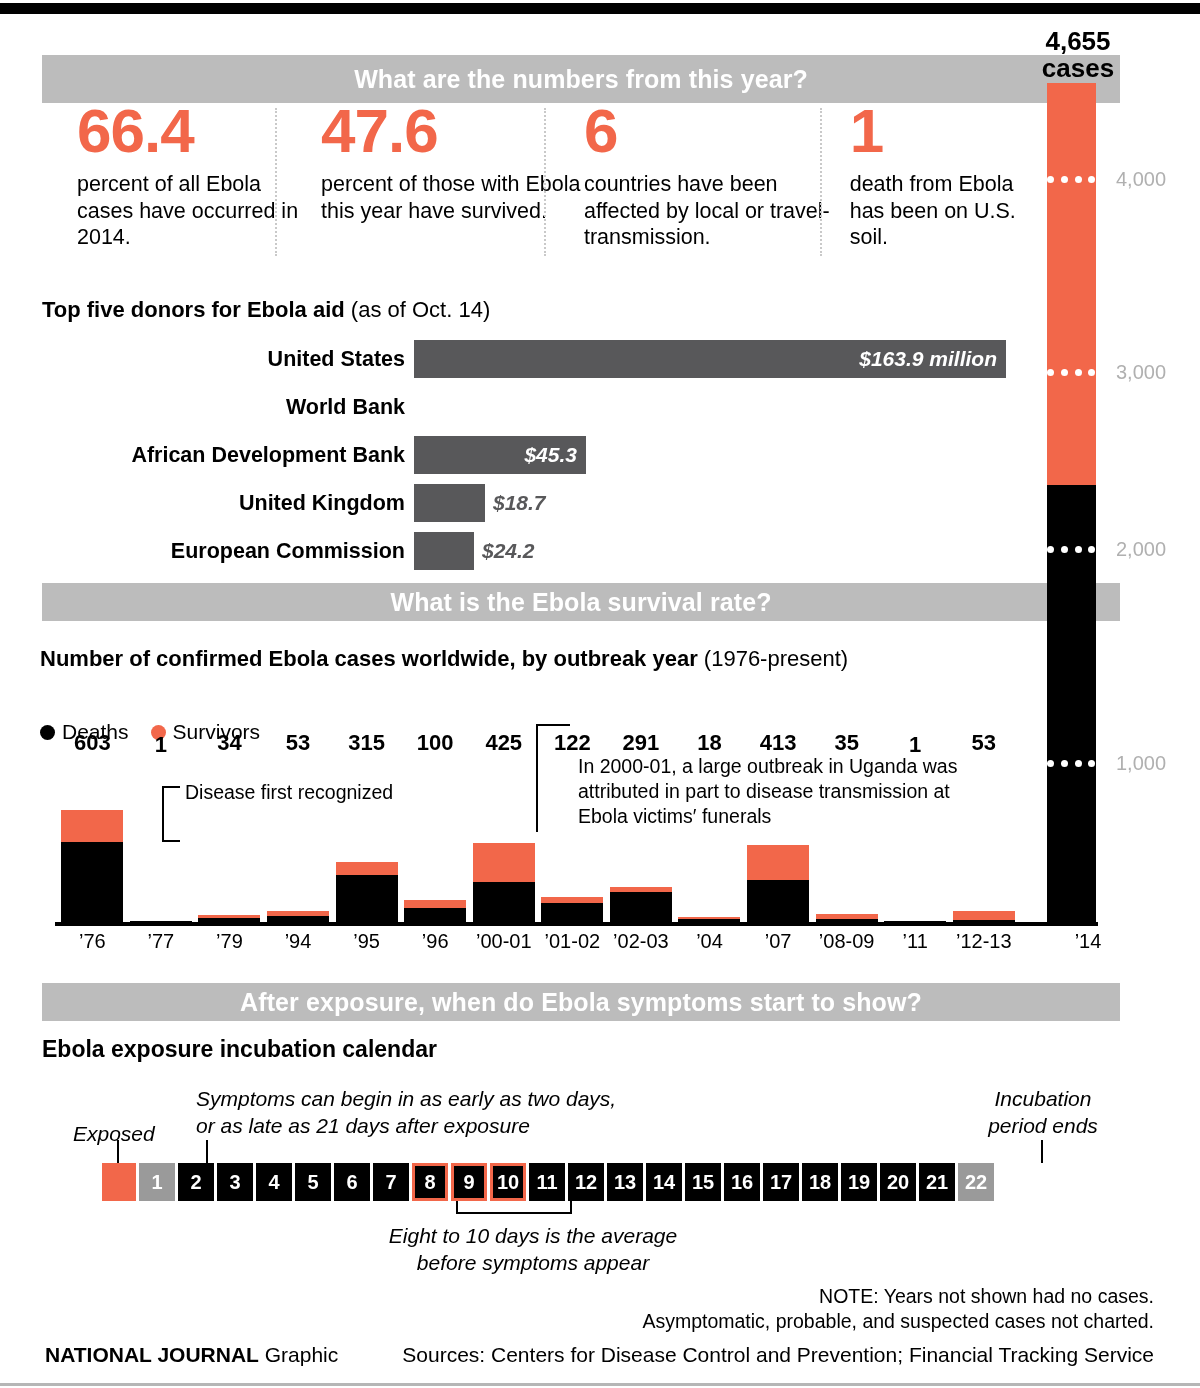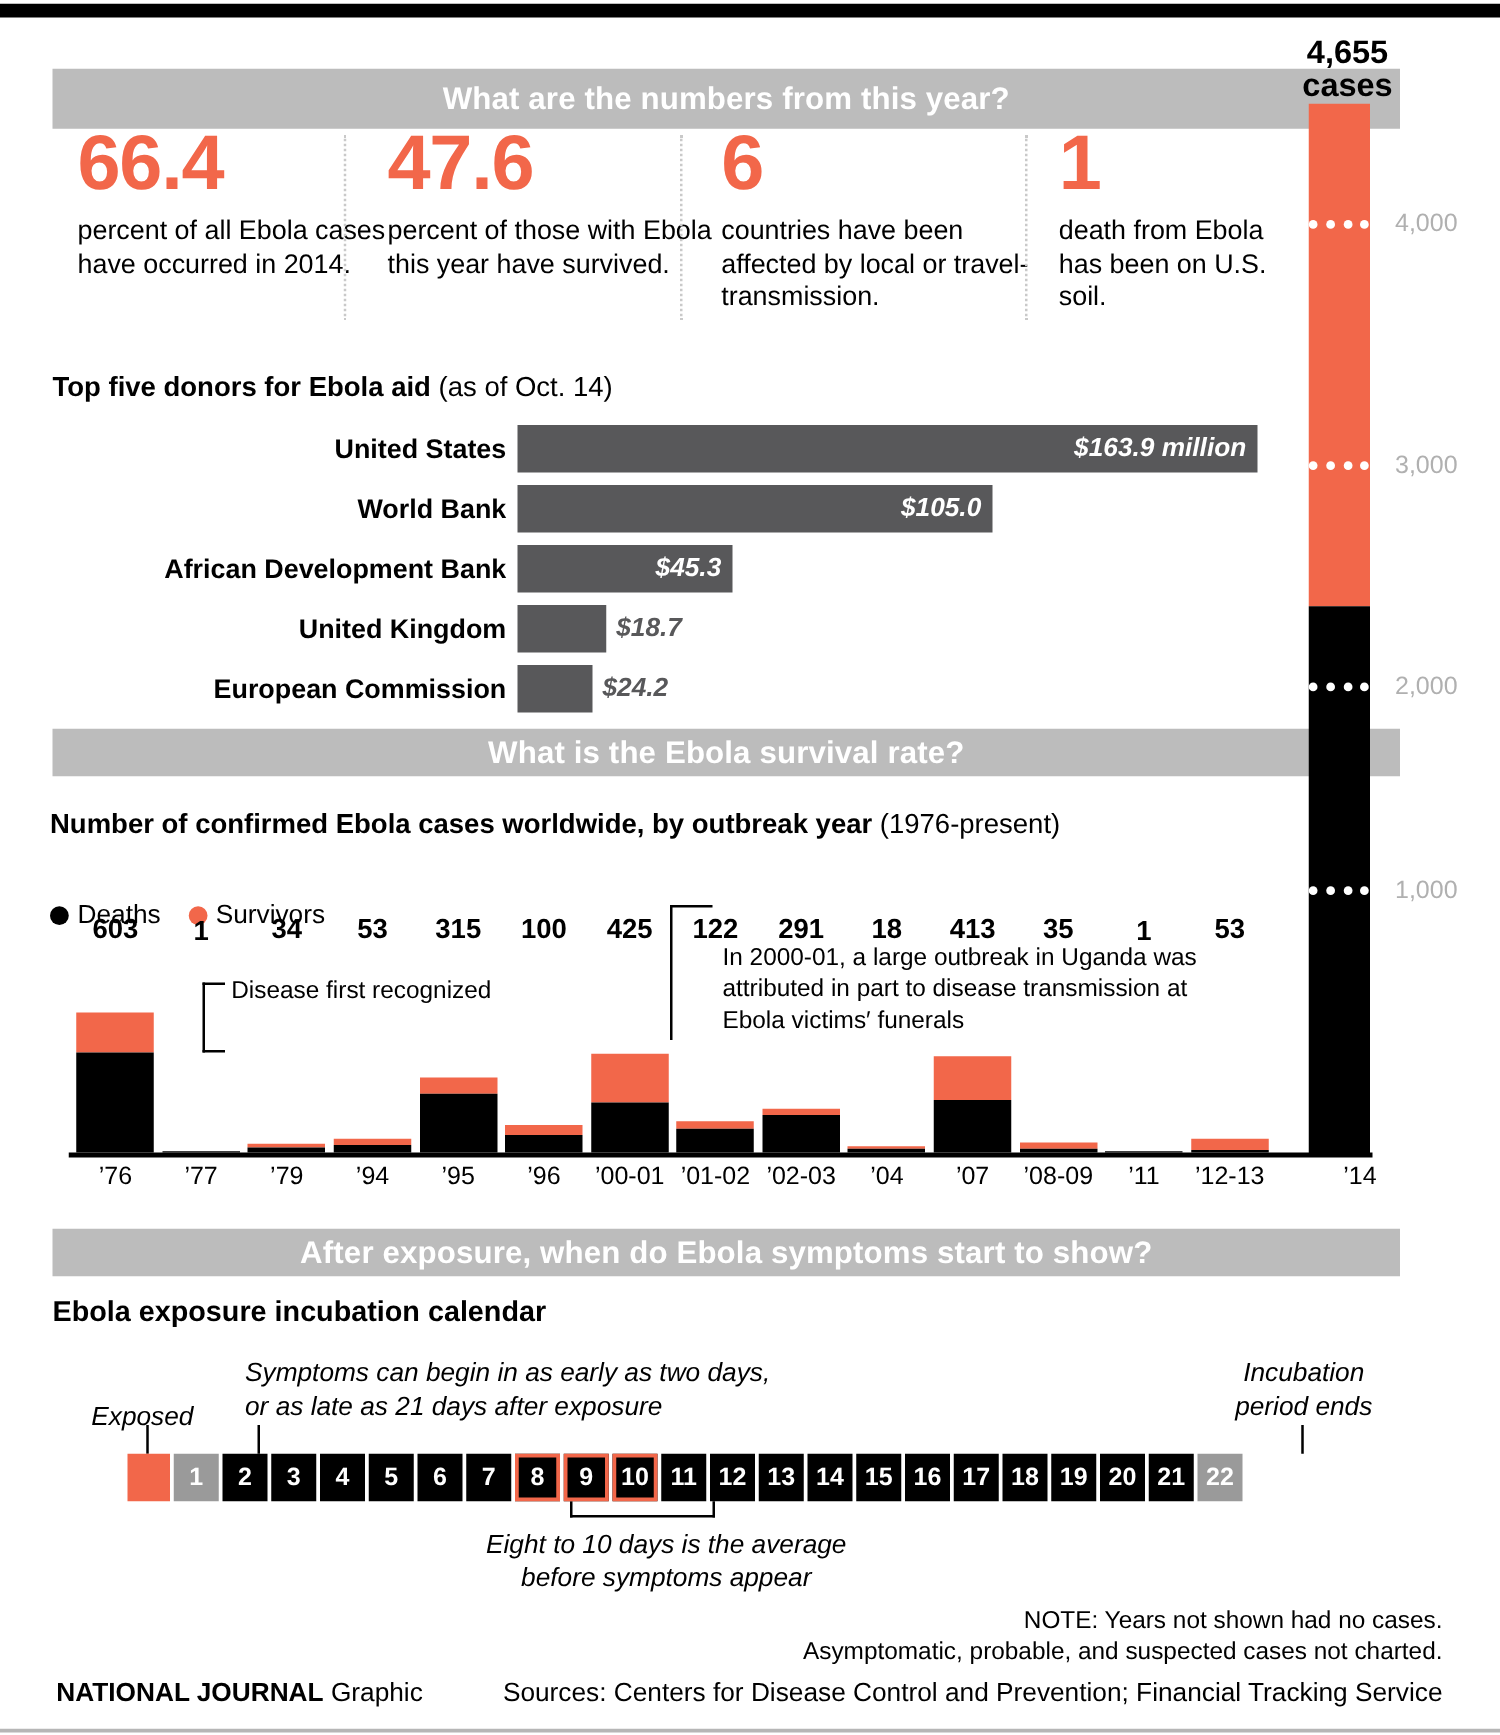--- a/index.html
+++ b/index.html
@@ -118,21 +118,21 @@
 
 <div id="page">
 
   <div class="toprule"></div>
 
   <div class="band" style="left:42px; top:55px; width:1078px; height:48px;">
     <span>What are the numbers from this year?</span>
   </div>
 
   <div class="stats">
-    <div class="stat" style="width:248px;">
+    <div class="stat" style="width:248px;margin-left:15px;">
       <div class="num">66.4</div>
       <div class="desc">percent of all Ebola cases have occurred in 2014.</div>
     </div>
     <div class="stat" style="width:267px;">
       <div class="num">47.6</div>
       <div class="desc">percent of those with Ebola this year have survived.</div>
     </div>
     <div class="stat" style="width:270px;">
       <div class="num">6</div>
       <div class="desc">countries have been affected by local or travel-transmission.</div>
@@ -151,23 +151,20 @@
   </div>
   <div class="donor-rows">
     <div class="donor-row">
       <div class="donor-name">United States</div>
       <div class="donor-bar" style="width:592px;">
         <span class="donor-val">$163.9 million</span>
       </div>
     </div>
     <div class="donor-row">
       <div class="donor-name">World Bank</div>
-      <div class="donor-bar" style="width:380px;">
-        <span class="donor-val">$105.0</span>
-      </div>
     </div>
     <div class="donor-row">
       <div class="donor-name">African Development Bank</div>
       <div class="donor-bar" style="width:172px;">
         <span class="donor-val">$45.3</span>
       </div>
     </div>
     <div class="donor-row">
       <div class="donor-name">United Kingdom</div>
       <div class="donor-bar" style="width:71px;">
@@ -370,21 +367,21 @@
   <div class="grid" style="top:546px;">
     <span class="dots">
       <i style="background:#fff"></i>
         <i style="background:#fff"></i>
         <i style="background:#fff"></i>
         <i style="background:#fff"></i>
         <i style="background:#fff"></i>
     </span>
     <span class="glab">2,000</span>
   </div>
-  <div class="grid" style="top:709px;justify-content:center;">
+  <div class="grid" style="top:760px;justify-content:center;">
     <span class="dots">
       <i style="background:#fff"></i>
         <i style="background:#fff"></i>
         <i style="background:#fff"></i>
         <i style="background:#fff"></i>
         <i style="background:#fff"></i>
     </span>
     <span class="glab">1,000</span>
   </div>
 

